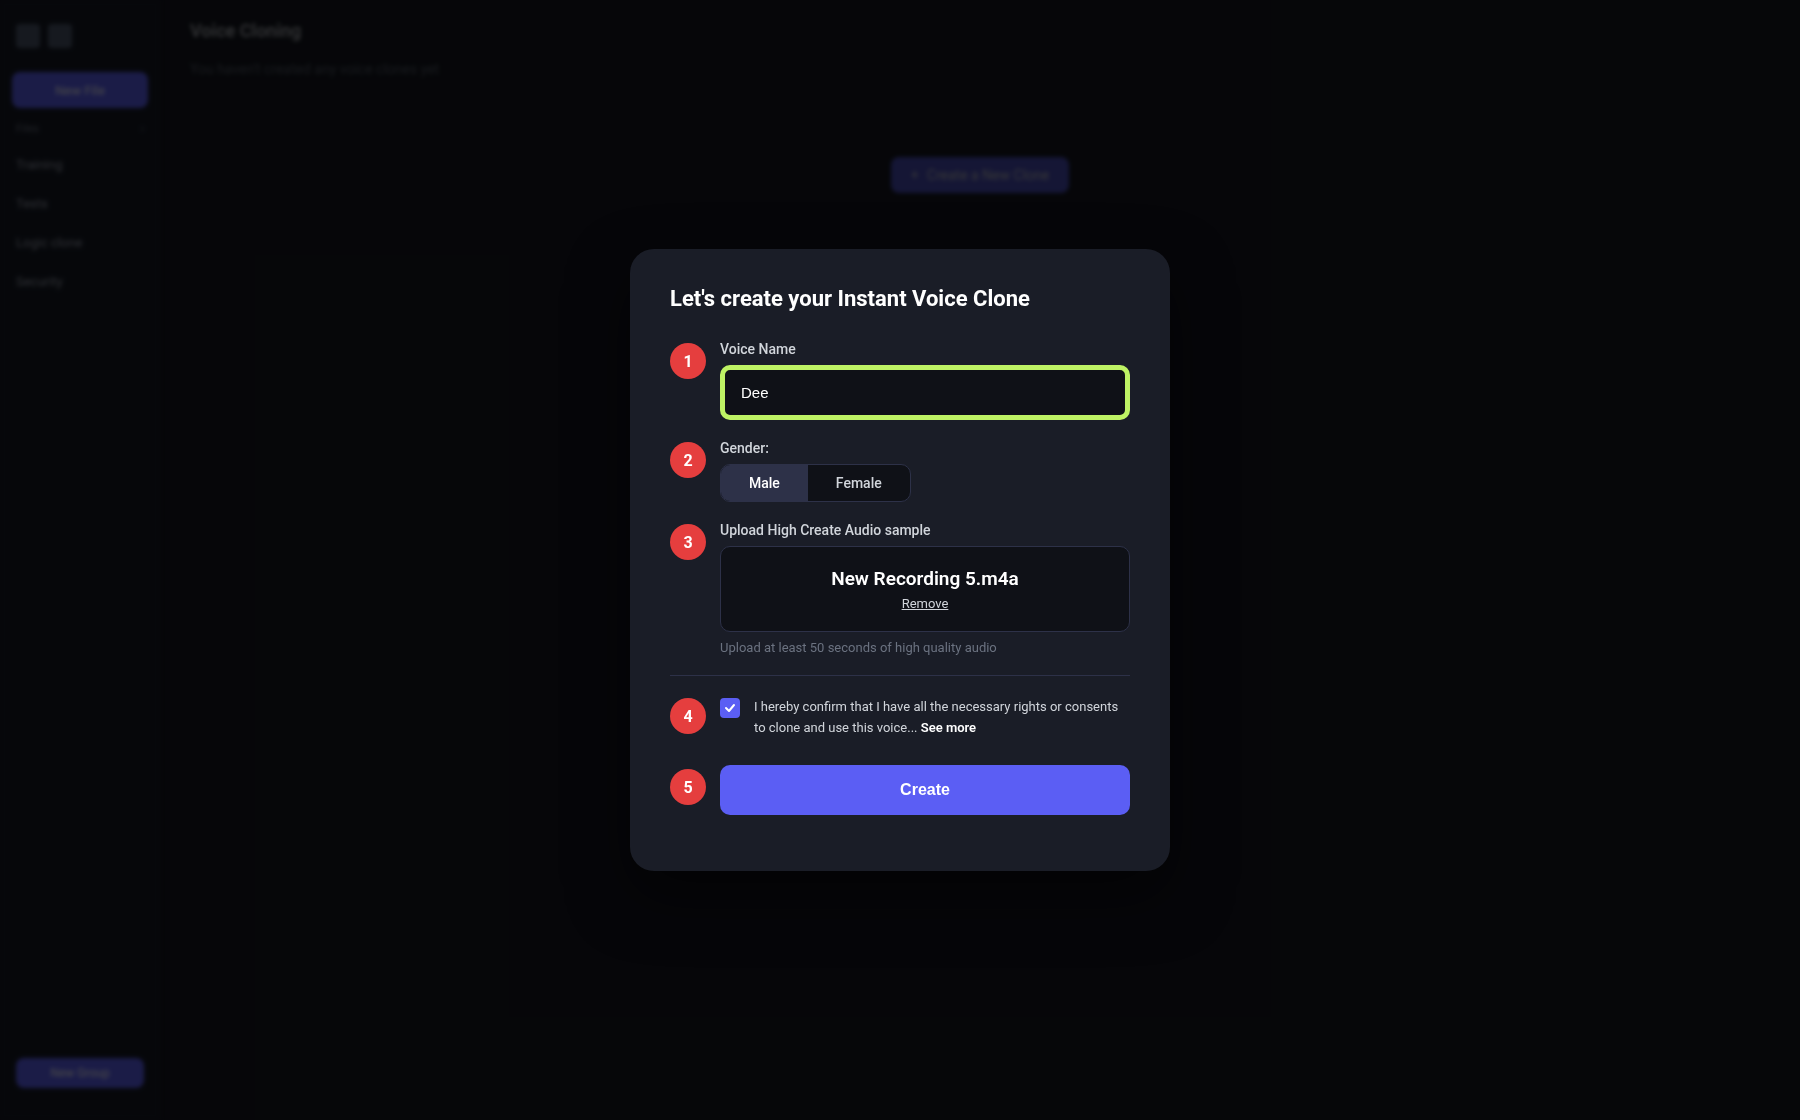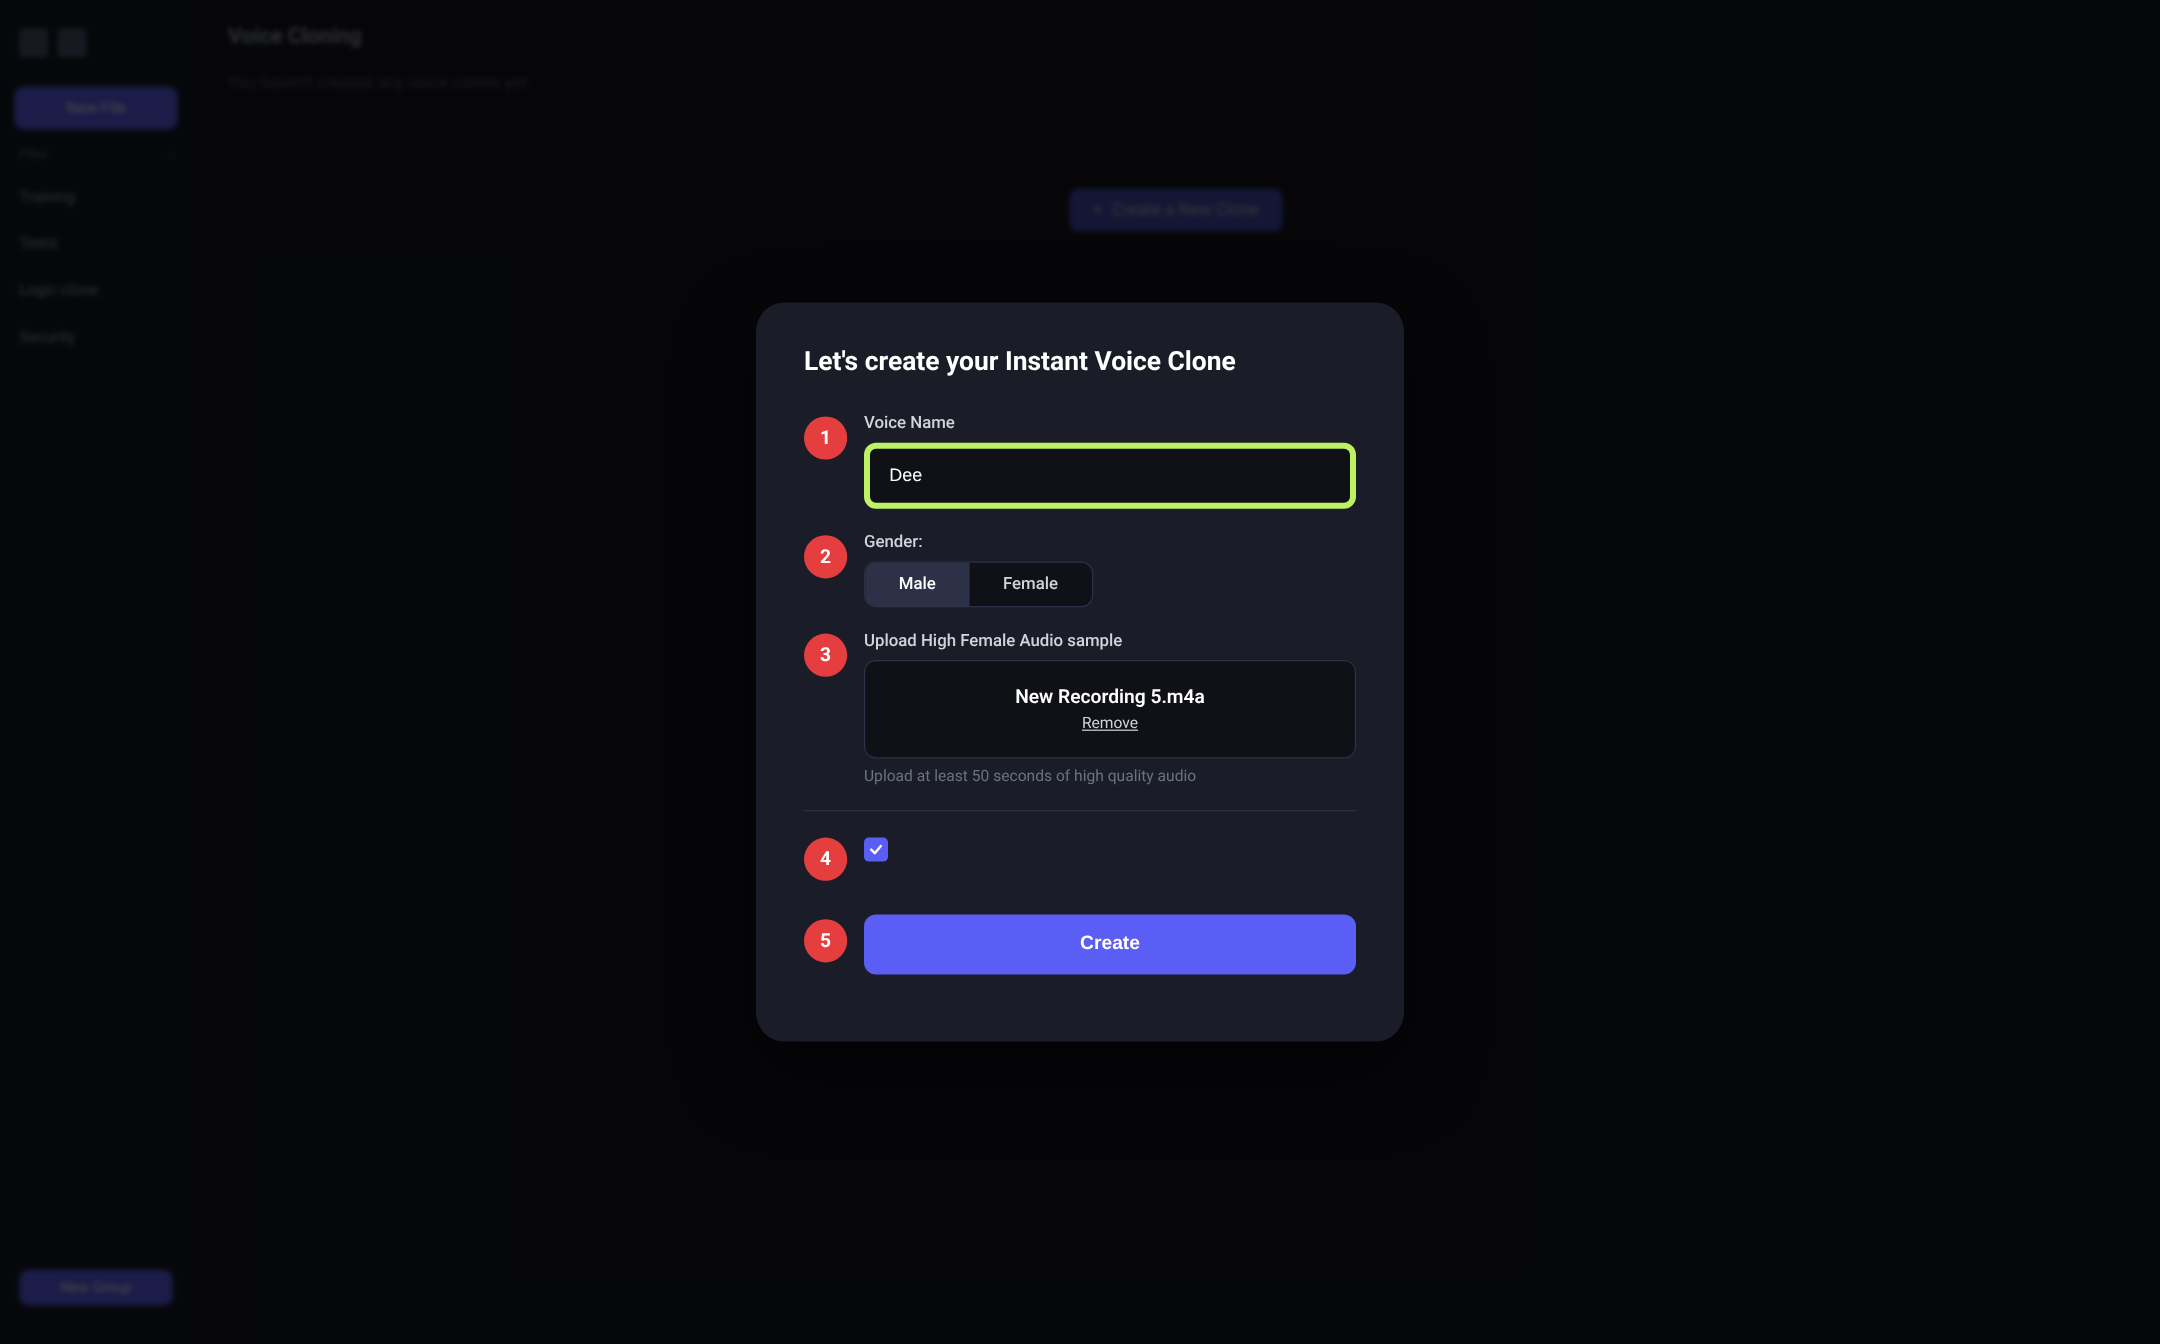--- a/index.html
+++ b/index.html
@@ -212,21 +212,21 @@
       background: #0f1117;
       border: 1px solid #2d3148;
       border-radius: 10px;
       padding: 20px;
       text-align: center;
       margin-bottom: 8px;
     }
 
     .audio-filename {
       color: #ffffff;
-      font-size: 16px;
+      font-size: 19px;
       font-weight: 600;
       margin-bottom: 6px;
     }
 
     .audio-remove-link {
       color: #d1d5db;
       font-size: 13px;
       text-decoration: underline;
       cursor: pointer;
     }
@@ -396,21 +396,21 @@
         </div>
       </div>
     </div>
 
     <div class="step-row">
       <div class="step-badge">
         <span>3</span>
       </div>
       <div class="step-content">
         <div class="field-label">
-          <span>Upload High Female Audio sample</span>
+          <span>Upload High Create Audio sample</span>
         </div>
         <div class="audio-upload-box">
           <div class="audio-filename">
             <span>New Recording 5.m4a</span>
           </div>
           <div class="audio-remove-link">
             <span>Remove</span>
           </div>
         </div>
         <div class="upload-hint">
@@ -423,20 +423,28 @@
 
     <div class="step-row consent-row">
       <div class="step-badge">
         <span>4</span>
       </div>
       <div class="consent-checkbox">
         <svg viewBox="0 0 12 12" fill="none" xmlns="http://www.w3.org/2000/svg">
           <path d="M2 6L5 9L10 3" stroke="white" stroke-width="2" stroke-linecap="round" stroke-linejoin="round"></path>
         </svg>
       </div>
+      <div class="consent-content">
+        <span class="consent-text">
+          <span>I hereby confirm that I have all the necessary rights or consents to clone and use this voice...</span>
+          <span class="consent-see-more">
+            <span>See more</span>
+          </span>
+        </span>
+      </div>
     </div>
 
     <div class="step-row" style="align-items:center;">
       <div class="step-badge">
         <span>5</span>
       </div>
       <div class="step-content">
         <button class="create-btn">
           <span>Create</span>
         </button>

